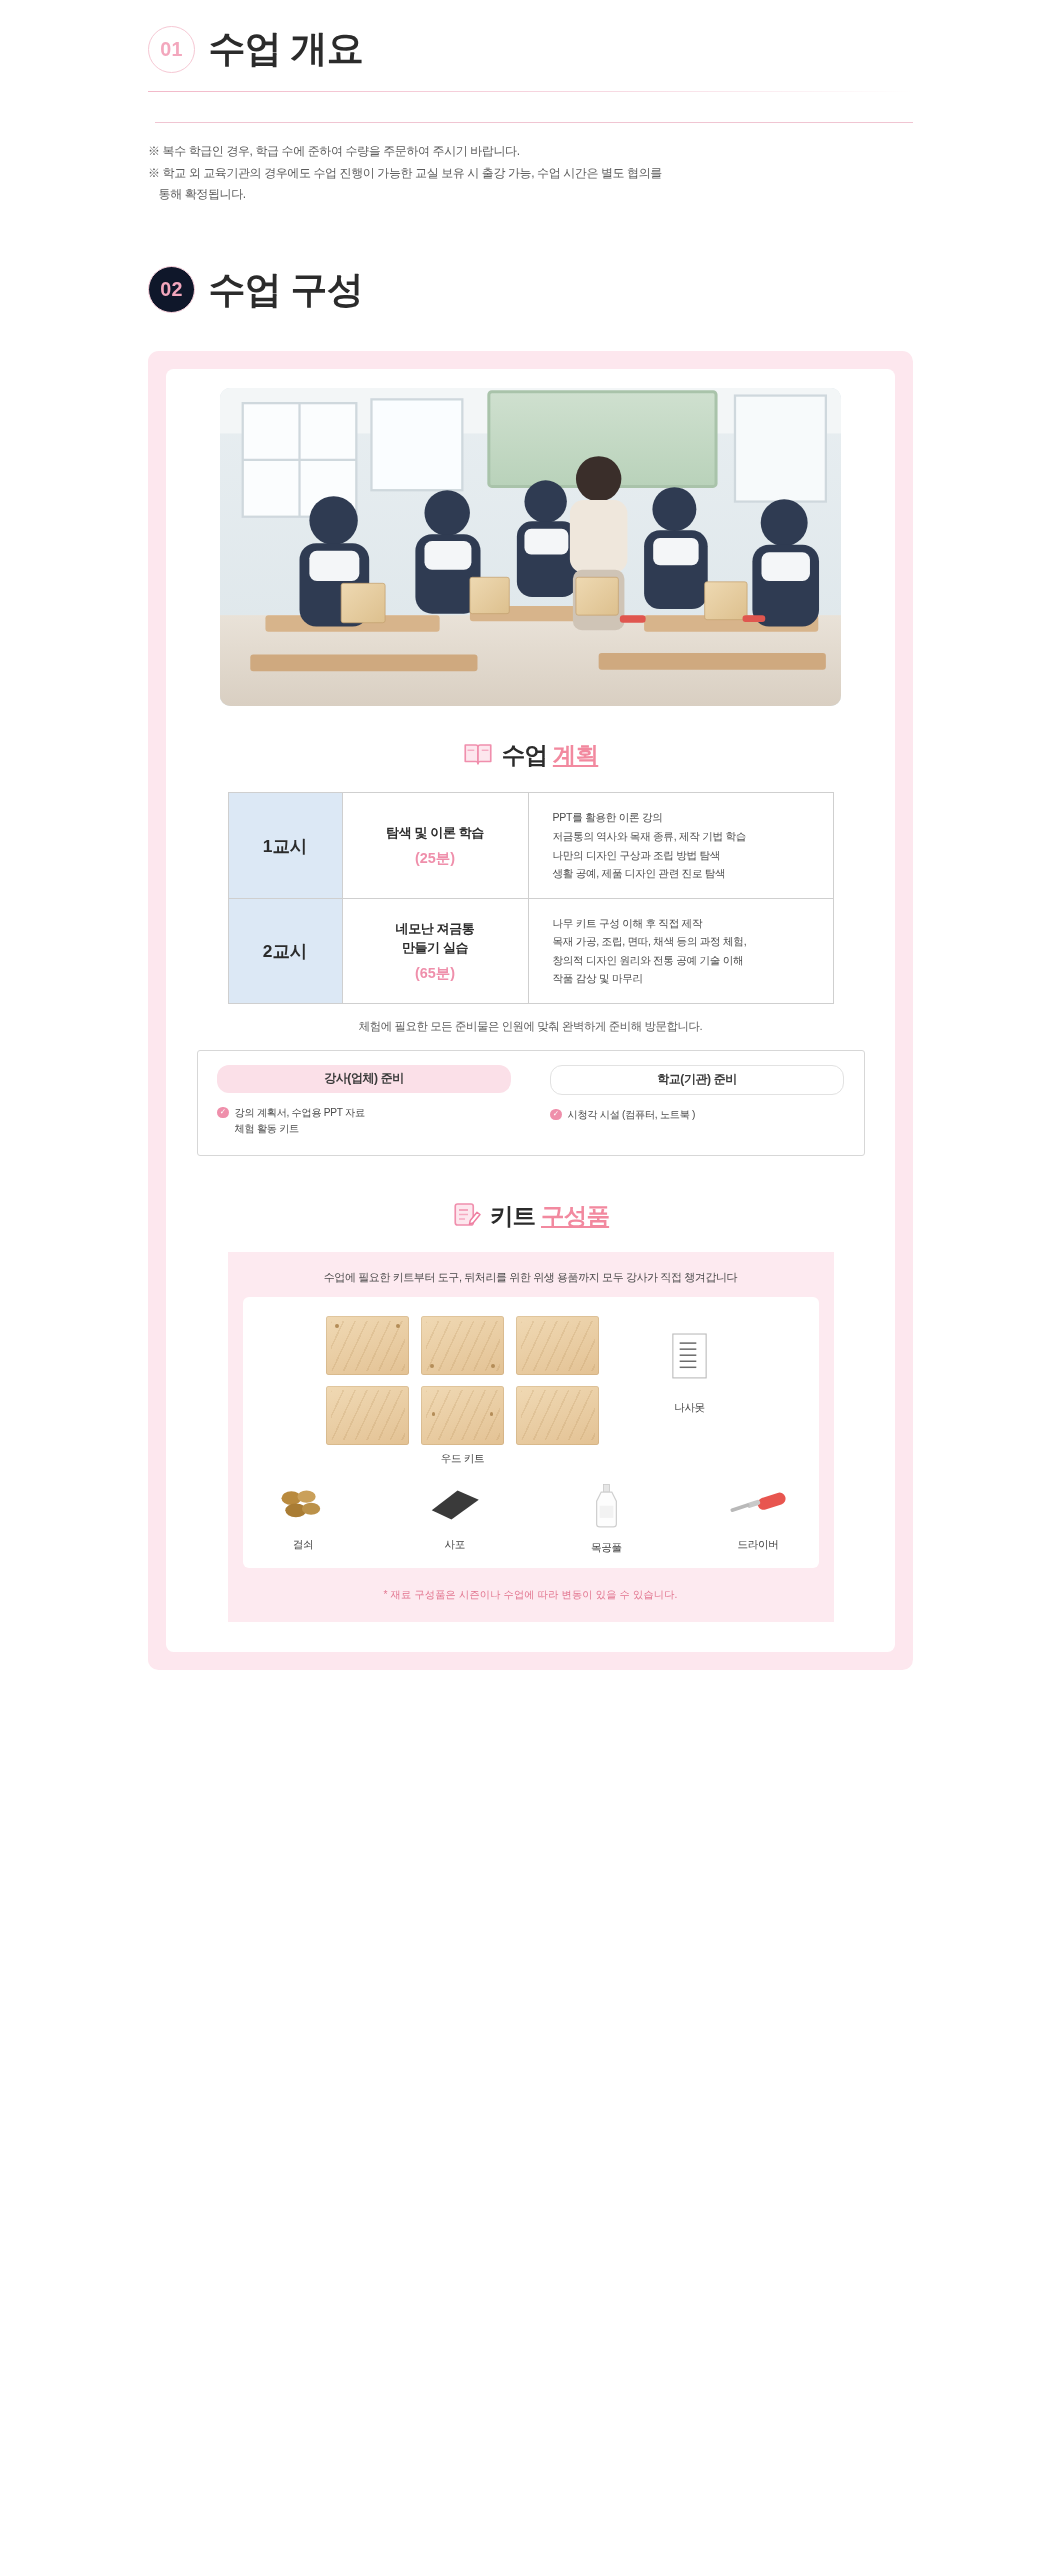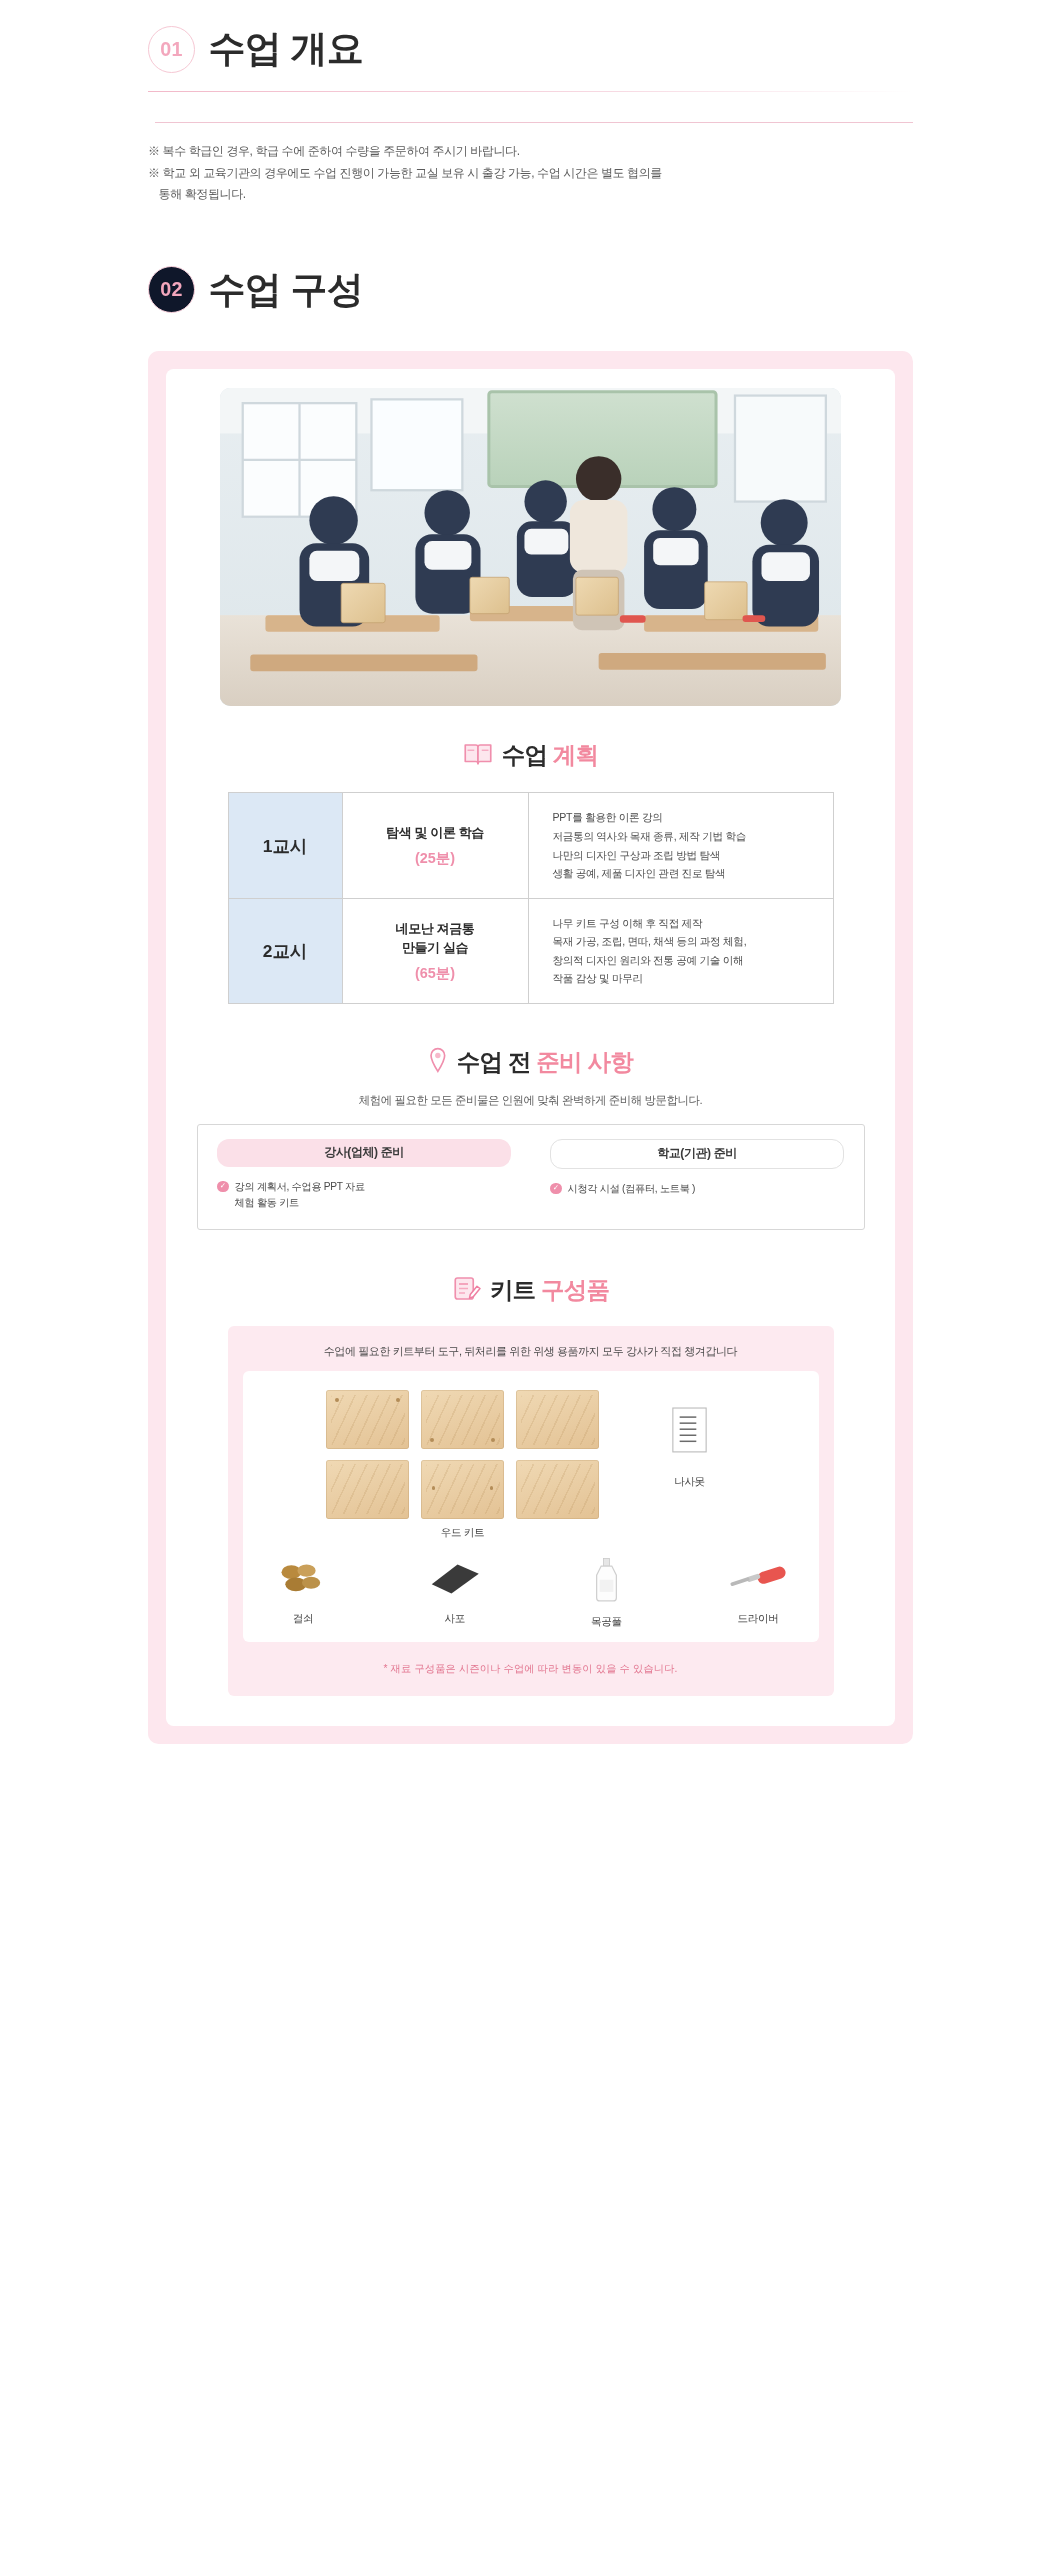--- a/index.html
+++ b/index.html
@@ -130,21 +130,21 @@
     justify-content: center;
     gap: 9px;
     margin-top: 33px;
   }
   .sub-head .txt {
     font-size: 23.5px;
     font-weight: bold;
     color: #2b2b2b;
     letter-spacing: -0.8px;
   }
-  .sub-head .txt .hl { color: #f2899f; }
+  .sub-head .txt .hl { color: #f2899f; text-decoration: underline; }
 
   .icon-book, .icon-pin, .icon-kit { display: inline-block; }
 
   
   .plan {
     width: 606px;
     margin: 21px auto 0 auto;
     border: 0.8px solid #cfcfcf;
     border-collapse: collapse;
   }
@@ -231,21 +231,21 @@
     font-size: 7.6px;
     display: flex; align-items: center; justify-content: center;
     margin-top: 2.3px;
   }
 
   
   .kit-box {
     width: 606px;
     margin: 19.7px auto 0 auto;
     background: #fdeaf0;
-    border-radius: 6px;
+    border-radius: 0;
     padding: 18px 15px 19.7px 15px;
   }
   .kit-lead {
     text-align: center;
     font-size: 11px;
     color: #4a4a4a;
     letter-spacing: -0.4px;
   }
   .kit-white {
     margin-top: 12px;
@@ -443,29 +443,20 @@
           <td class="c3">
             <div>나무 키트 구성 이해 후 직접 제작</div>
             <div>목재 가공, 조립, 면따, 채색 등의 과정 체험,</div>
             <div>창의적 디자인 원리와 전통 공예 기술 이해</div>
             <div>작품 감상 및 마무리</div>
           </td>
         </tr>
       </tbody>
         </table>
 
-      <div class="sub-head" style="margin-top:42px;">
-        <span class="icon-pin">
-          <svg width="19.7" height="26" viewBox="0 0 26 34" aria-hidden="true">
-            <path d="M13 2c-5 0-9 4-9 9 0 6.6 9 21 9 21s9-14.4 9-21c0-5-4-9-9-9z" fill="#ffffff" stroke="#f08fad" stroke-width="2.2"></path>
-            <circle cx="13" cy="11" r="3.6" fill="#f6b9cb"></circle>
-          </svg>
-        </span>
-        <span class="txt"><span>수업 전 </span><span class="hl">준비 사항</span></span>
-      </div>
 
       <div class="prep-note">체험에 필요한 모든 준비물은 인원에 맞춰 완벽하게 준비해 방문합니다.</div>
 
       <div class="prep-box">
         <div class="prep-col">
           <span class="prep-tag pink">강사(업체) 준비</span>
           <div class="prep-items">
             <div class="prep-item">
               <span class="check">✓</span>
               <span>강의 계획서, 수업용 PPT 자료</span>

